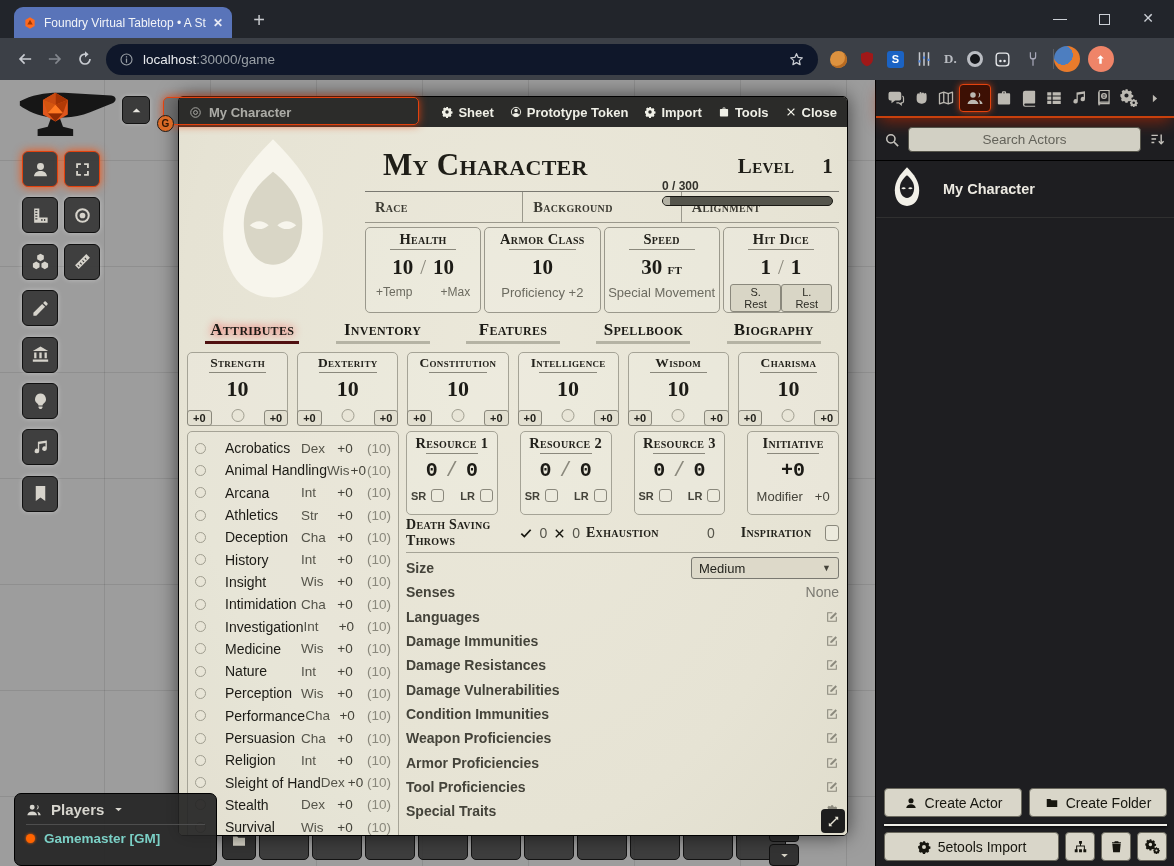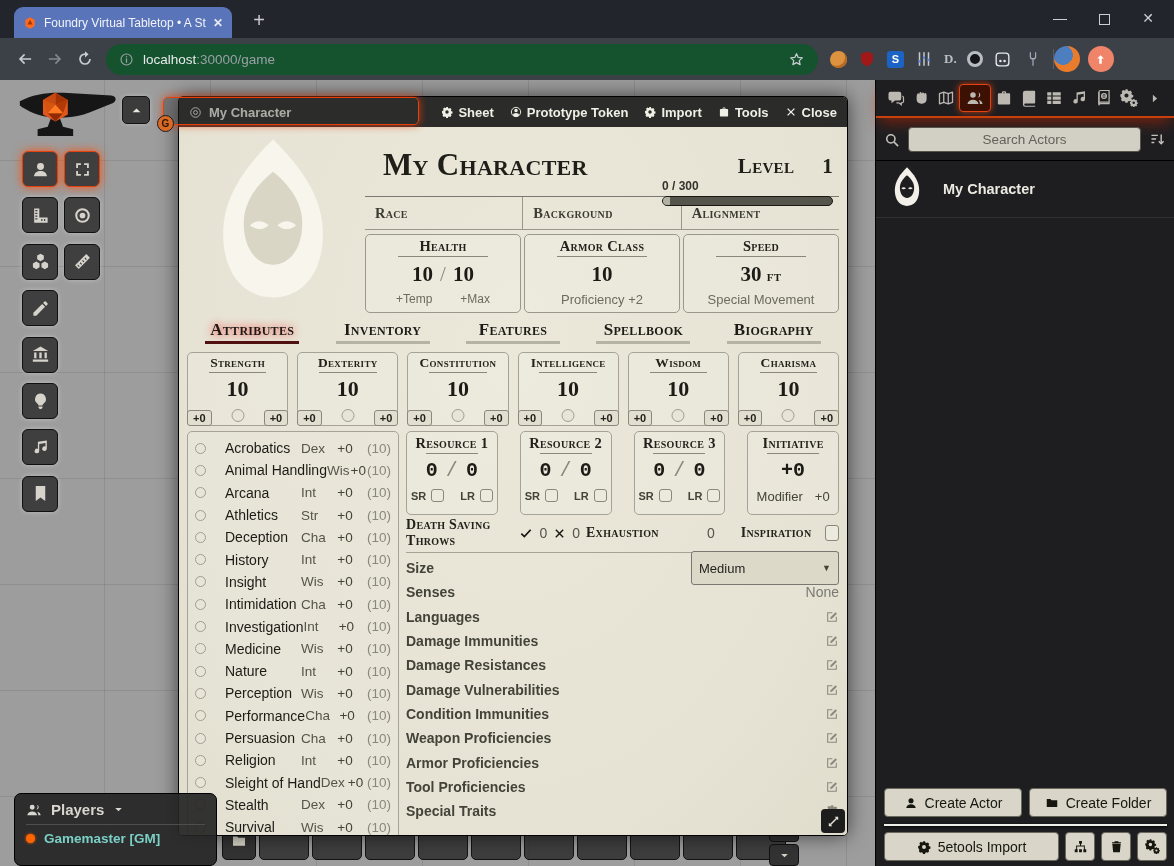--- a/index.html
+++ b/index.html
@@ -16,21 +16,21 @@
 .tab{position:absolute;left:14px;top:7px;width:218px;height:31px;background:#5974b9;border-radius:9px 9px 0 0;display:flex;align-items:center;padding:0 9px;gap:7px}
 .tab-title{color:#f2f4f8;font-size:12px;white-space:nowrap;overflow:hidden;flex:1}
 .tab-close{color:#e8eaf5;font-size:12px;font-weight:bold}
 .newtab{position:absolute;left:246px;top:8px;width:26px;height:26px;color:#c8cace;font-size:20px;text-align:center;line-height:24px}
 .winctl{position:absolute;right:4px;top:2px;display:flex}
 .winctl>span{width:44px;text-align:center;line-height:32px;color:#ccd0d6;font-size:14px}
 .winctl .box{width:11px;height:11px;border:1.5px solid #ccd0d6;display:inline-block;vertical-align:middle}
 .toolbar{position:absolute;top:38px;left:0;width:1174px;height:42px;background:#3c4047;display:flex;align-items:center;padding:0 10px}
 .navbtn{width:30px;display:flex;justify-content:center;color:#c9ccd2}
 .navbtn.dim{color:#83878e}
-.omnibox{width:712px;height:31px;background:#14532d;border-radius:16px;display:flex;align-items:center;padding:0 13px;gap:9px;color:#9aa0a6;margin-left:6px;font-size:13.5px}
+.omnibox{width:712px;height:31px;background:#0f172a;border-radius:16px;display:flex;align-items:center;padding:0 13px;gap:9px;color:#9aa0a6;margin-left:6px;font-size:13.5px}
 .omnibox .host{color:#e8eaed}
 .omnibox .star{margin-left:auto;color:#c7cad0}
 .exts{display:flex;align-items:center;gap:10px;margin-left:12px}
 .ext{width:20px;height:20px;display:flex;align-items:center;justify-content:center}
 .ext-cookie{width:17px;height:17px;border-radius:50%;background:#dd923f;box-shadow:inset -2px -2px 0 #b76a21}
 .ext-s{width:17px;height:17px;border-radius:3px;background:#1b63c4;color:#fff;font-size:11px;font-weight:bold;display:flex;align-items:center;justify-content:center}
 .ext-d{color:#b9bcc2;font-weight:bold;font-size:13px;font-family:"Liberation Serif",serif}
 .ext-lens{width:16px;height:16px;border-radius:50%;border:3px solid #b9bcc2;background:#14161a}
 .ext-sep{width:1px;height:20px;background:#5a5e63}
 .avatar-ext{width:26px;height:26px;border-radius:50%;background:radial-gradient(circle at 35% 35%,#4d7ec0 0 40%,#e87b2c 41% 100%)}
@@ -127,21 +127,21 @@
 .ifoot{display:flex;justify-content:center;gap:12px;margin-top:7px;font-size:13px;color:#44433a}
 .death-row{height:26px;display:flex;align-items:center;margin-top:5px;font-size:13px;color:#55544a}
 .dlab{font-size:14px;color:#22211b}
 .dval{margin:0 6px;color:#55544a;font-size:14px}
 .cbx{width:16px;height:16px;border:1px solid #8a887c;border-radius:3px;background:#eceadd;margin-left:14px}
 .sheet-div{border-top:1px solid #a5a396;margin:6px 0 3px}
 .trait{height:24.3px;display:flex;align-items:center;justify-content:space-between}
 .trait .tl{font-weight:bold;font-size:14px;color:#44433a}
 .trait .tv{color:#7a7971;font-size:14px}
 .trait .tic{color:#8a887c}
-.select{width:148px;height:34px;border:1px solid #7a7971;border-radius:3px;background:#ddd9c9;font-size:13px;color:#24241e;display:flex;align-items:center;justify-content:space-between;padding:0 7px}
+.select{width:148px;height:22px;border:1px solid #7a7971;border-radius:3px;background:#ddd9c9;font-size:13px;color:#24241e;display:flex;align-items:center;justify-content:space-between;padding:0 7px}
 .resize{position:absolute;right:2px;bottom:2px;width:24px;height:24px;background:#1d1d1d;border-radius:4px;color:#e9e6d8;display:flex;align-items:center;justify-content:center;z-index:12}
 
 
 .sidebar{position:absolute;right:0;top:80px;width:299px;height:786px;background:#1e1e21;border-left:1px solid #000;z-index:30}
 .side-tabs{height:38px;display:flex;align-items:center;justify-content:space-between;padding:0 8px;border-bottom:2px solid #c8400c;box-shadow:0 7px 16px -4px rgba(190,40,0,.65)}
 .side-tab{color:#bcb9b2;display:flex;align-items:center;justify-content:center;width:24px;height:28px}
 .side-tab.active{background:#3d1004;border:1px solid #e3420e;border-radius:4px;width:32px;box-shadow:0 0 7px rgba(227,66,14,.8)}
 .search-row{display:flex;align-items:center;gap:8px;padding:9px 8px 8px;color:#c5c2bc}
 .search-input{flex:1;height:25px;background:#d2d0c4;border:1px solid #55544a;border-radius:4px;color:#63625a;font-size:13.5px;text-align:center;line-height:23px;overflow:hidden}
 .actor-row{display:flex;align-items:center;gap:15px;padding:7px 10px;height:58px;border-top:1px solid #000;border-bottom:1px solid #303030}
@@ -519,20 +519,29 @@
                   </div>
               </div>
               <div class="stat-box">
                 <div class="stat-title sc">Speed</div>
                   <div class="rule"></div>
                 <div class="vals"><span>30</span> <span class="unit sc">ft</span></div>
                 <div class="stat-sub single">
                     <span>Special Movement</span>
                   </div>
               </div>
+              <div class="stat-box">
+                <div class="stat-title sc">Hit Dice</div>
+                  <div class="rule"></div>
+                <div class="vals"><span>1</span><span class="slash">/</span><span>1</span></div>
+                <div class="chips">
+                    <span class="chip">S. Rest</span>
+                    <span class="chip">L. Rest</span>
+                  </div>
+              </div>
             </div>
           </div>
         </div>
 
         <div class="sheet-tabs" id="sheet-tabs">
             <div class="stab active">
               <div class="lbl sc">Attributes</div>
               <div class="bar"></div>
             </div>
             <div class="stab">

